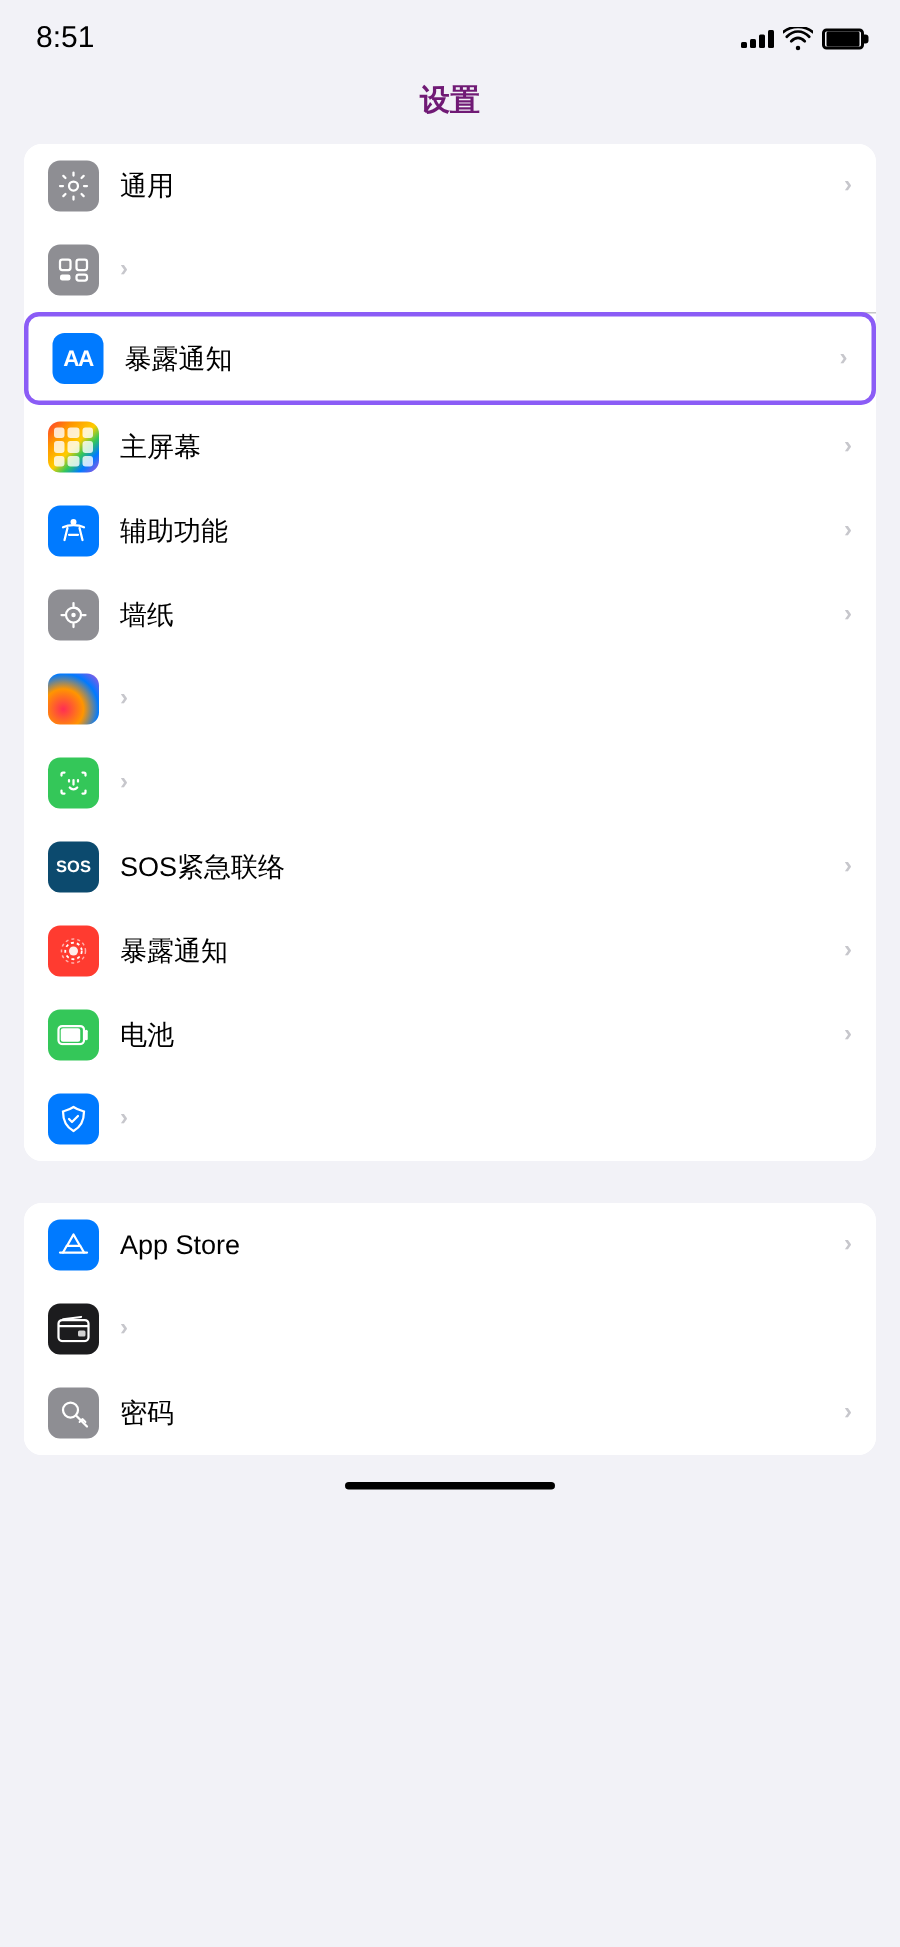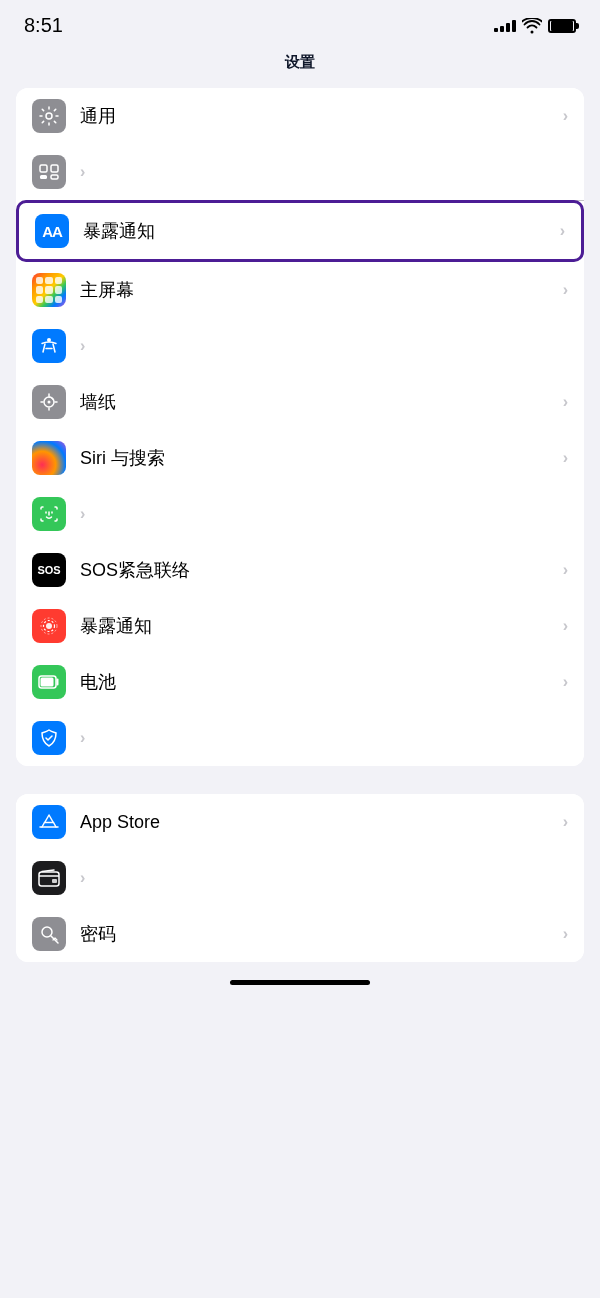--- a/index.html
+++ b/index.html
@@ -75,23 +75,23 @@
       background: #000;
       height: 100%;
       width: 90%;
       border-radius: 1px;
       margin: 1px;
     }
 
     
     .page-title {
       text-align: center;
-      font-size: 15px;
+      font-size: 20px;
       font-weight: 700;
-      color: #0f172a;
+      color: #701a75;
       padding: 8px 0 16px 0;
       background-color: #f2f2f7;
     }
 
     
     .settings-group {
       background: #fff;
       border-radius: 12px;
       margin: 0 16px 28px 16px;
       overflow: hidden;
@@ -111,21 +111,21 @@
       content: '';
       position: absolute;
       bottom: 0;
       left: 62px;
       right: 0;
       height: 0.5px;
       background-color: #c6c6c8;
     }
 
     .settings-item.highlighted {
-      border: 3px solid #4c1d95;
+      border: 3px solid #8b5cf6;
       border-radius: 10px;
       z-index: 1;
     }
 
     .settings-item.highlighted::after {
       display: none;
     }
 
     
     .settings-item:nth-child(2)::after {
@@ -157,21 +157,21 @@
       font-size: 16px;
       font-weight: 600;
     }
 
     
     .icon-gray { background-color: #8e8e93; }
     .icon-gray2 { background-color: #8e8e93; }
     .icon-blue { background-color: #007aff; }
     .icon-blue-accessibility { background-color: #007aff; }
     .icon-green-faceid { background-color: #34c759; }
-    .icon-red-sos { background-color: #000000; }
+    .icon-red-sos { background-color: #0c4a6e; }
     .icon-green-battery { background-color: #34c759; }
     .icon-blue-privacy { background-color: #007aff; }
     .icon-blue-appstore { background-color: #007aff; }
     .icon-dark-wallet { background-color: #1c1c1e; }
     .icon-gray-passwords { background-color: #8e8e93; }
   </style>
 </head>
 <body>
 
 <div class="status-bar">
@@ -250,40 +250,40 @@
 
   <div class="settings-item">
     <div class="item-icon icon-blue-accessibility">
       <svg width="22" height="22" viewBox="0 0 22 22" fill="none">
         <circle cx="11" cy="5" r="2" fill="white"></circle>
         <path d="M4 8.5c2-1 4.5-1.5 7-1.5s5 .5 7 1.5" stroke="white" stroke-width="1.5" stroke-linecap="round"></path>
         <path d="M7 9l-2 8M15 9l2 8" stroke="white" stroke-width="1.5" stroke-linecap="round"></path>
         <path d="M8 13.5h6" stroke="white" stroke-width="1.5" stroke-linecap="round"></path>
       </svg>
     </div>
+    <span class="item-label">辅助功能</span>
     <span class="chevron">›</span>
   </div>
 
   <div class="settings-item">
     <div class="item-icon" style="background:#8e8e93;">
       <svg width="22" height="22" viewBox="0 0 22 22" fill="none">
         <circle cx="11" cy="11" r="5" stroke="white" stroke-width="1.5"></circle>
         <path d="M11 6a5 5 0 0 1 4.33 2.5" stroke="white" stroke-width="1.5" stroke-linecap="round"></path>
         <circle cx="11" cy="11" r="1.5" fill="white"></circle>
         <path d="M3 11h2M17 11h2M11 3v2M11 17v2" stroke="white" stroke-width="1.5" stroke-linecap="round"></path>
       </svg>
     </div>
     <span class="item-label">墙纸</span>
     <span class="chevron">›</span>
   </div>
 
   <div class="settings-item">
     <div class="item-icon" style="background: radial-gradient(ellipse at 30% 70%, #ff2d55, #ff9500 40%, #007aff 70%, #af52de 100%);">
     </div>
-    <span class="item-label">Siri 与搜索</span>
     <span class="chevron">›</span>
   </div>
 
   <div class="settings-item">
     <div class="item-icon icon-green-faceid">
       <svg width="22" height="22" viewBox="0 0 22 22" fill="none">
         <path d="M5 4H4a1 1 0 0 0-1 1v1" stroke="white" stroke-width="1.5" stroke-linecap="round"></path>
         <path d="M17 4h1a1 1 0 0 1 1 1v1" stroke="white" stroke-width="1.5" stroke-linecap="round"></path>
         <path d="M5 18H4a1 1 0 0 1-1-1v-1" stroke="white" stroke-width="1.5" stroke-linecap="round"></path>
         <path d="M17 18h1a1 1 0 0 0 1-1v-1" stroke="white" stroke-width="1.5" stroke-linecap="round"></path>

